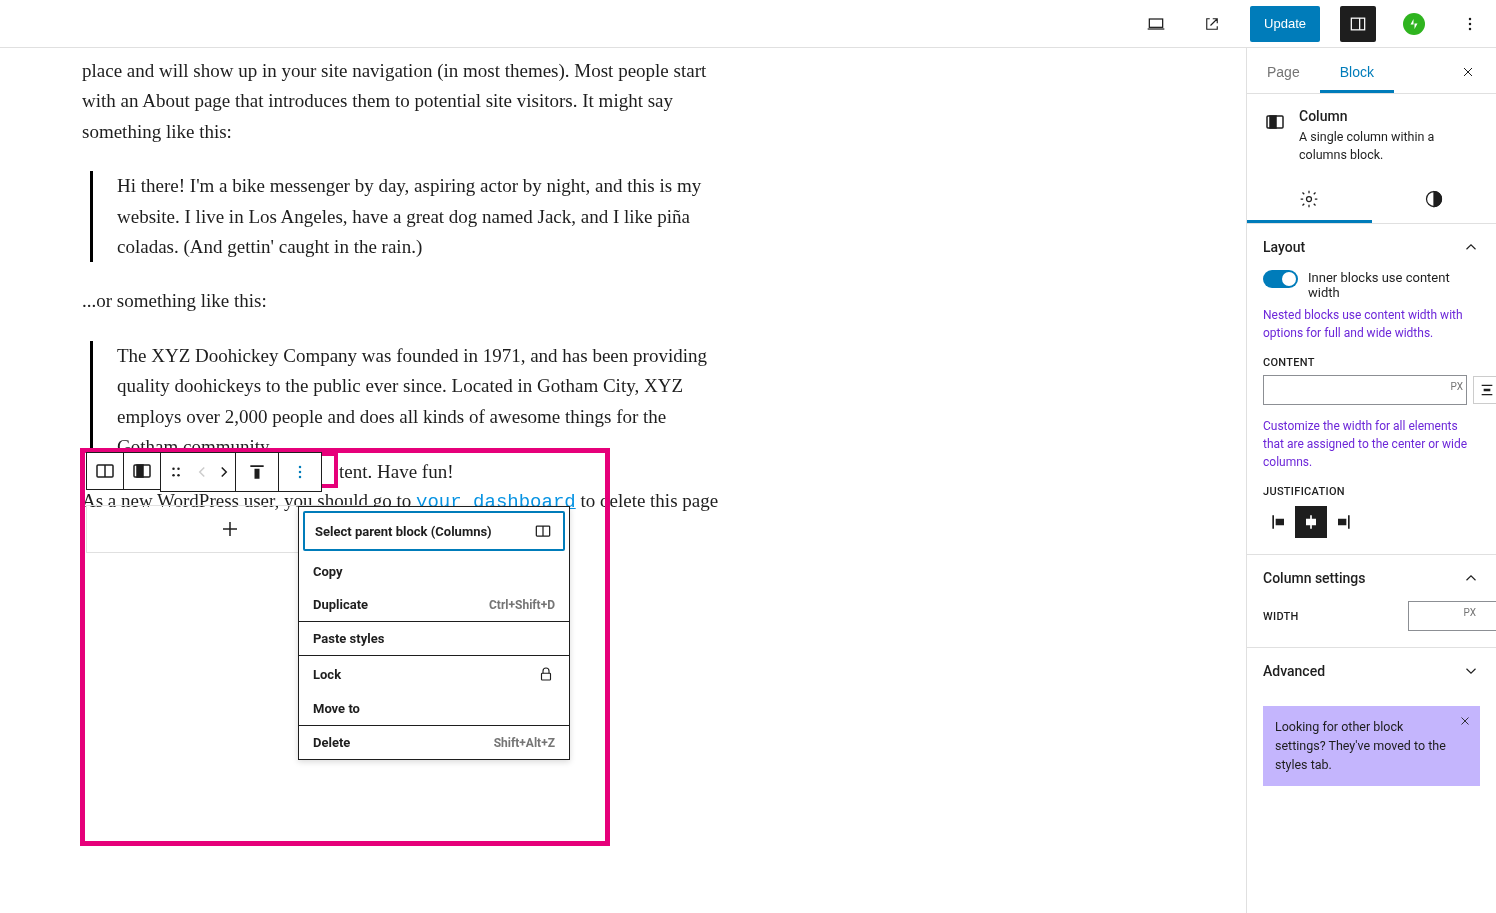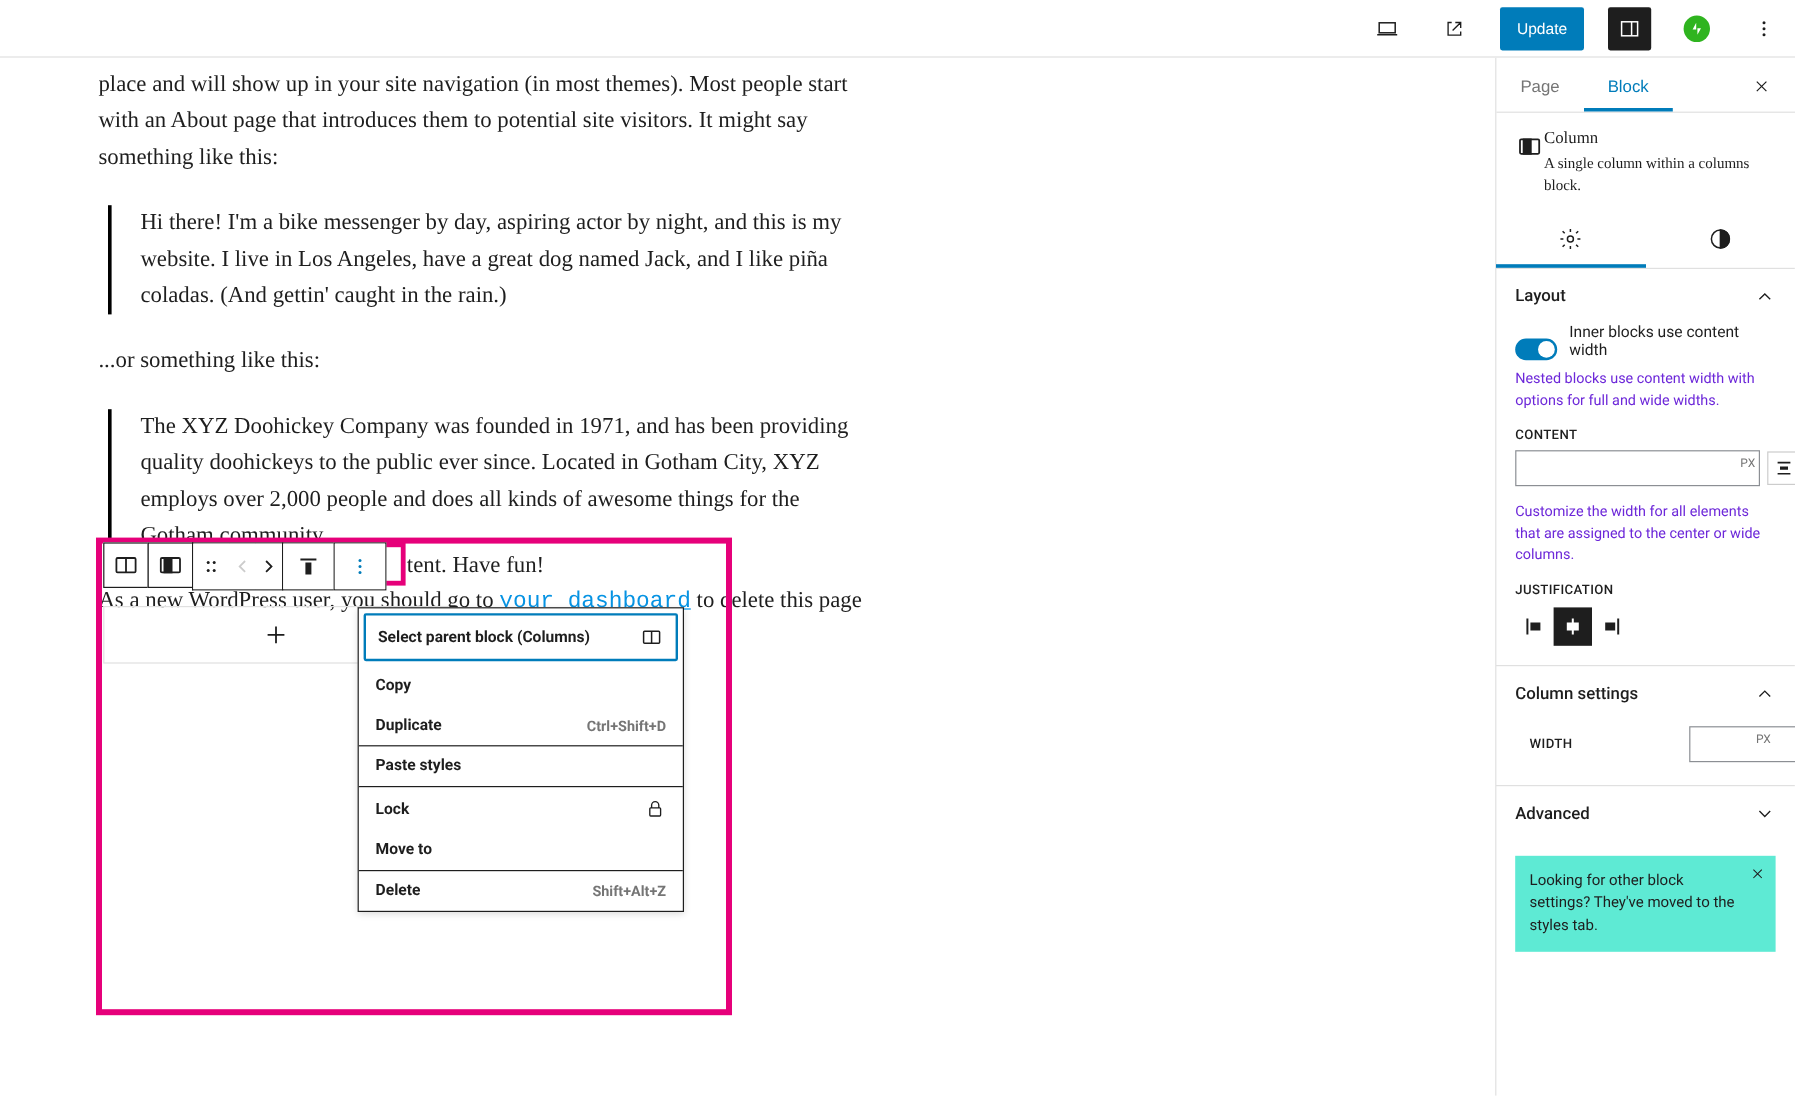--- a/index.html
+++ b/index.html
@@ -50,49 +50,49 @@
 .dd-item.sel { border: 2px solid #007cba; margin: 4px; border-radius: 2px; padding: 8px 10px; }
 .dd-shortcut { color: #757575; font-size: 12px; }
 
 
 .sidebar { position: absolute; top: 48px; right: 0; bottom: 0; width: 250px; border-left: 1px solid #e0e0e0; background: #fff; display:flex; flex-direction:column; }
 .sb-tabs { display:flex; border-bottom:1px solid #e0e0e0; position:relative; height:46px; align-items:stretch; }
 .sb-tab { flex:0 0 auto; padding: 14px 20px 12px; font-size:14px; color:#757575; border:none; background:transparent; cursor:pointer; }
 .sb-tab.active { color:#007cba; font-weight: 500; box-shadow: inset 0 -3px 0 #007cba; }
 .sb-close { position:absolute; right:8px; top:10px; width:28px; height:28px; border:none; background:transparent; cursor:pointer; font-size:18px; }
 .sb-body { flex:1; overflow-y:auto; }
-.sb-block-header { padding: 14px 16px; display:flex; align-items:flex-start;font-family:Liberation Serif, serif; }
+.sb-block-header { padding: 14px 16px; display:flex; gap:12px; align-items:flex-start; }
 .sb-block-header .icon { width:24px; height:24px; flex-shrink:0; margin-top:2px; }
 .sb-block-header .title { font-weight:500; font-size:14px; margin-bottom:4px; }
 .sb-block-header .desc { font-size:12.5px; color:#1e1e1e; line-height:1.4; }
 .sb-subtabs { display:flex; border-bottom:1px solid #e0e0e0; }
 .sb-subtab { flex:1; height:46px; border:none; background:transparent; cursor:pointer; display:flex; align-items:center; justify-content:center; border-bottom:3px solid transparent; }
 .sb-subtab.active { border-bottom-color:#007cba; }
 .sb-panel { border-bottom:1px solid #e0e0e0; }
 .sb-panel-h { display:flex; justify-content:space-between; align-items:center; padding:14px 16px; cursor:pointer; font-size:14px; font-weight:500; }
 .sb-panel-b { padding: 0 16px 16px; }
-.toggle-row { display:flex; align-items:flex-end; gap:10px; margin-bottom:6px; }
+.toggle-row { display:flex; align-items:flex-start; gap:10px; margin-bottom:6px; }
 .toggle { width:36px; height:18px; background:#007cba; border-radius:9px; position:relative; cursor:pointer; }
 .toggle::after { content:''; position:absolute; right:2px; top:2px; width:14px; height:14px; background:#fff; border-radius:50%; }
 .toggle-label { font-size:13px; }
 .help-text { font-size:12px; color:#6d28d9; line-height:1.5; margin-top:4px; }
 .width-row { display:flex; gap:18px; margin-top:14px; }
 .width-col { flex:1; }
 .field-label { font-size:11px; text-transform:uppercase; font-weight:500; margin-bottom:6px; letter-spacing:.3px; }
 .unit-input-row { display:flex; align-items:center; gap:6px; }
 .unit-input { flex:1; height:30px; border:1px solid #8c8f94; padding:0 20px 0 6px; font-size:13px; position:relative; }
 .unit-wrapper { position:relative; flex:1; }
 .unit-tag { position:absolute; right:4px; top:6px; font-size:10px; color:#757575; }
 .align-icon-btn { width:28px; height:28px; border:1px solid #ccc; background:#fff; cursor:pointer; display:flex;align-items:center;justify-content:center; }
 .just-row { display:flex; gap:0; margin-top:8px; }
 .just-btn { width:32px; height:32px; border:none; background:#fff; cursor:pointer; display:flex; align-items:center; justify-content:center; }
 .just-btn.active { background:#1e1e1e; color:#fff; }
 .col-width-row { display:flex; justify-content:space-between; align-items:center; padding:0 16px 16px; }
 .col-width-row .unit-wrapper { width:72px; flex:none; }
-.notice { margin:12px 16px; padding:12px 32px 12px 12px; background:#5eead4; font-size:12.5px; line-height:1.5; position:relative; }
+.notice { margin:12px 16px; padding:12px 32px 12px 12px; background:#c4b5fd; font-size:12.5px; line-height:1.5; position:relative; }
 .notice-close { position:absolute; right:8px; top:8px; border:none; background:transparent; cursor:pointer; font-size:16px; }
 
 svg { display:block; }
 </style>
 </head>
 <body>
 
 <div class="topbar">
   <button class="icon-btn">
     <svg width="20" height="20" viewBox="0 0 24 24" fill="none" stroke="#1e1e1e" stroke-width="1.5">
@@ -338,21 +338,21 @@
     </div>
 
     <div class="sb-panel">
       <div class="sb-panel-h">
         <span>Column settings</span>
         <svg width="18" height="18" viewBox="0 0 24 24" fill="none" stroke="#1e1e1e" stroke-width="1.5">
             <path d="M6 15l6-6 6 6"></path>
           </svg>
       </div>
       <div class="col-width-row">
-        <div class="field-label" style="margin:12px">WIDTH</div>
+        <div class="field-label" style="margin:0">WIDTH</div>
         <div class="unit-wrapper"><input class="unit-input" style=""><span class="unit-tag">PX</span></div>
       </div>
     </div>
 
     <div class="sb-panel" style="border-bottom:none">
       <div class="sb-panel-h">
         <span>Advanced</span>
         <svg width="18" height="18" viewBox="0 0 24 24" fill="none" stroke="#1e1e1e" stroke-width="1.5">
             <path d="M6 9l6 6 6-6"></path>
           </svg>

